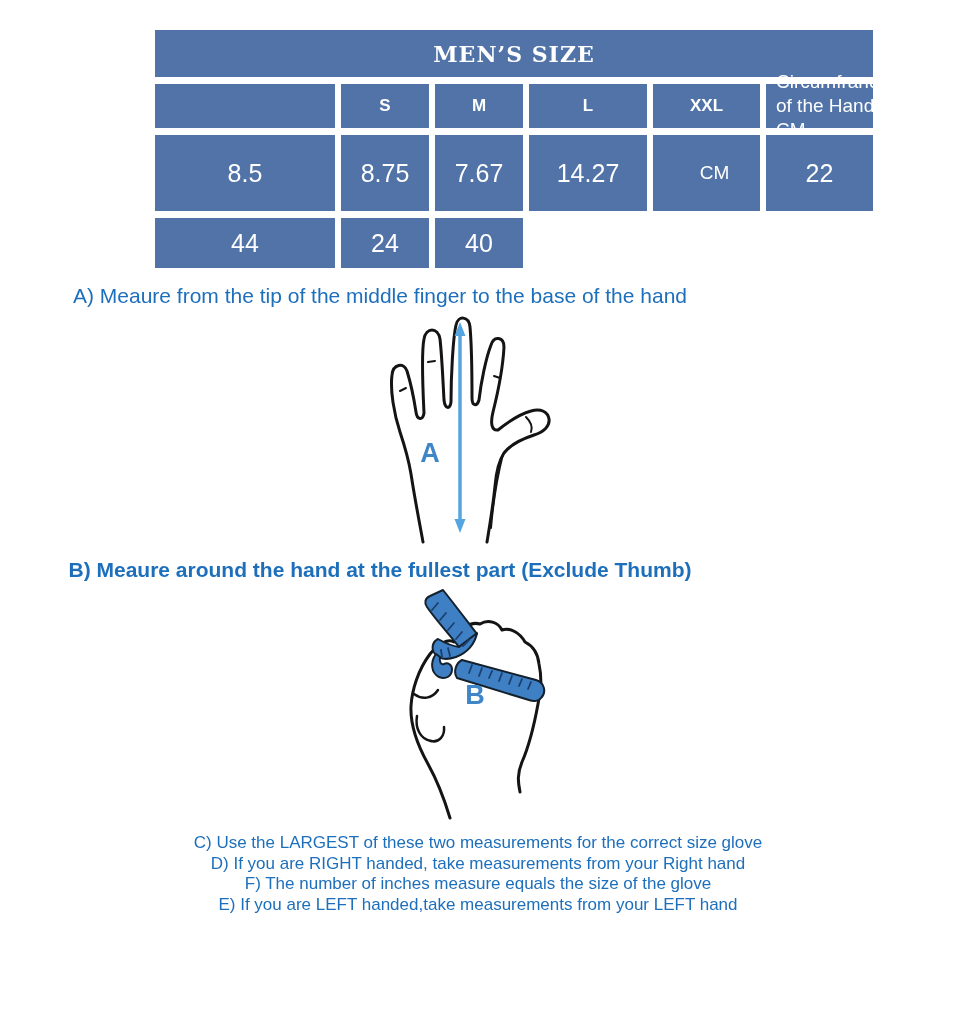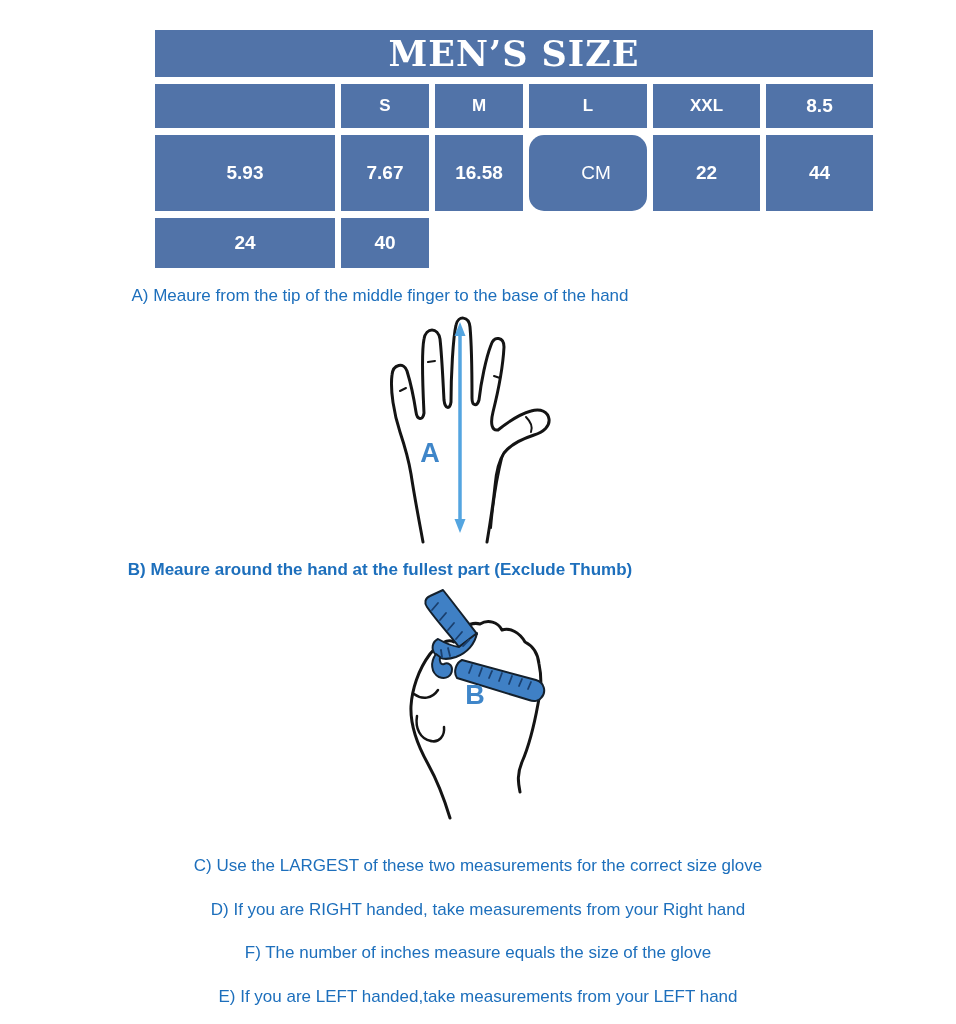--- a/index.html
+++ b/index.html
@@ -5,47 +5,47 @@
   html,body{margin:0;padding:0;background:#ffffff;}
   .page{
     position:relative;width:956px;height:1024px;background:#ffffff;overflow:hidden;
     font-family:"Liberation Sans",sans-serif;
   }
   
   .size-table{position:absolute;left:155px;top:30px;width:718px;}
   .title-bar{
     width:718px;height:47px;background:#5173a8;color:#ffffff;
     display:flex;align-items:center;justify-content:center;
-    font-family:"DejaVu Serif",serif;font-weight:bold;font-size:35px;letter-spacing:1px;
+    font-family:"DejaVu Serif",serif;font-weight:bold;font-size:22px;letter-spacing:1px;
     margin-bottom:7px;
   }
   .grid{
     display:grid;
     grid-template-columns:180px 88px 88px 118px 107px 107px;
     grid-template-rows:44px 76px 50px;
     gap:7px 6px;
   }
   .cell{
     background:#5173a8;color:#ffffff;
     display:flex;align-items:center;justify-content:center;
   }
   .cell.head{font-size:17px;font-weight:bold;}
-  .cell.num{font-size:19px;font-weight:bold;}
+  .cell.num{font-size:25px;font-weight:normal;}
   .cell.row-label{font-size:19px;justify-content:flex-start;padding-left:10px;line-height:1.25;}
-  .cell.row-label.centered{justify-content:center;padding-left:16px;border-radius:15px;}
+  .cell.row-label.centered{justify-content:center;padding-left:16px;}
   
   .step{
     position:absolute;left:0;width:760px;text-align:center;
-    color:#1d6fbc;font-size:17px;line-height:20px;
+    color:#1d6fbc;font-size:21px;line-height:20px;
   }
   .step-a{top:286px;}
   .step-b{top:560px;font-weight:bold;}
   .steps-cf{position:absolute;left:0;top:833px;width:956px;text-align:center;
     color:#1d6fbc;font-size:17px;}
-  .steps-cf .line{line-height:20.5px;margin-top:23px;}
+  .steps-cf .line{line-height:20.5px;}
   
   .illus{position:absolute;}
   .illus-hand{left:380px;top:314px;width:176px;height:232px;}
   .illus-fist{left:398px;top:586px;width:160px;height:244px;}
   .marker-label{
     font-family:"Liberation Sans",sans-serif;font-weight:bold;font-size:27px;fill:#3f86c9;
   }
 </style>
 </head>
 <body>
@@ -55,24 +55,25 @@
   <div class="size-table">
     <div class="title-bar">MEN’S SIZE</div>
     <div class="grid">
 
       <div class="cell head"></div>
       <div class="cell head">S</div>
       <div class="cell head">M</div>
       <div class="cell head">L</div>
       <div class="cell head">XXL</div>
 
+      <div class="cell row-label">Circumfrance of the Hand CM</div>
       <div class="cell num">8.5</div>
-      <div class="cell num">5.93</div>
+      <div class="cell num">8.75</div>
       <div class="cell num">7.67</div>
-      <div class="cell num">16.58</div>
+      <div class="cell num">14.27</div>
 
       <div class="cell row-label centered">CM</div>
       <div class="cell num">22</div>
       <div class="cell num">44</div>
       <div class="cell num">24</div>
       <div class="cell num">40</div>
     </div>
   </div>
 
   <div class="step step-a">A) Meaure from the tip of the middle finger to the base of the hand</div>

